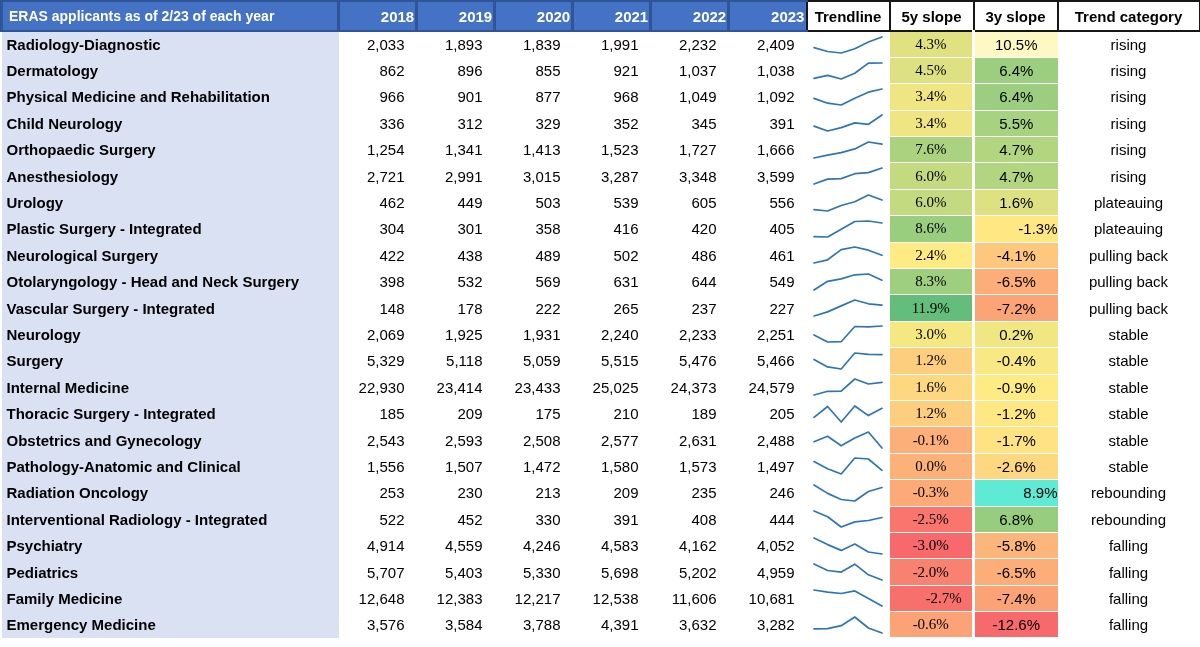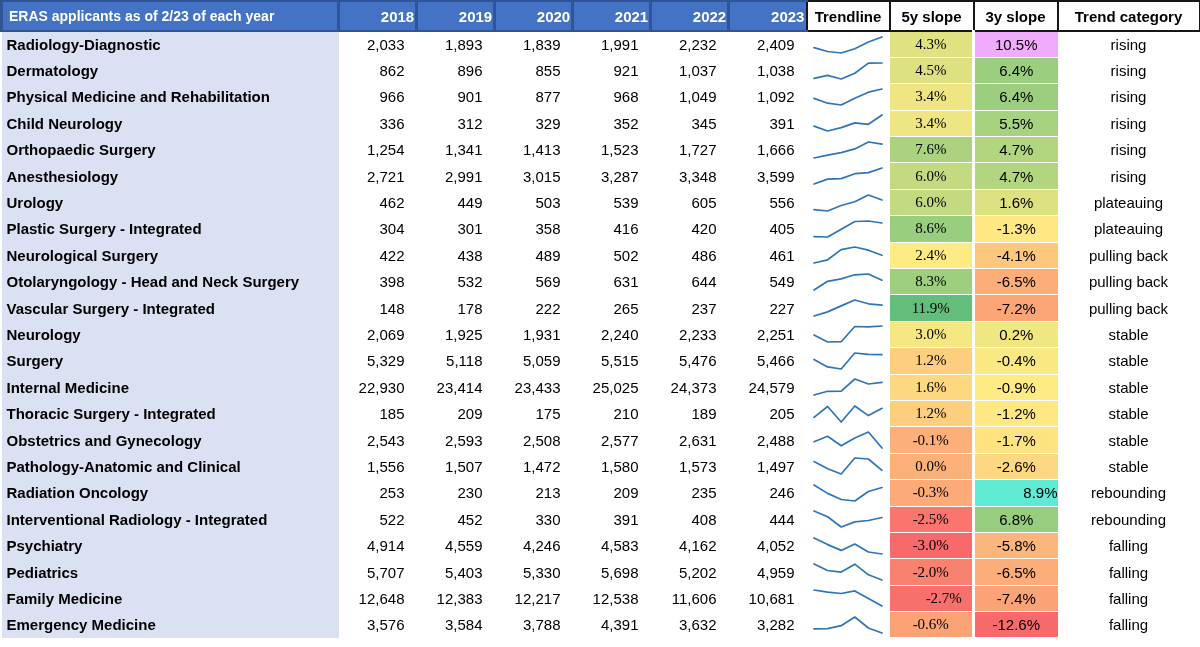--- a/index.html
+++ b/index.html
@@ -62,21 +62,21 @@
         <td class="num">1,839</td>
         <td class="num">1,991</td>
         <td class="num">2,232</td>
         <td class="num">2,409</td>
         <td class="trend">
           <svg width="76" height="24" viewBox="0 0 76 24">
             <polyline points="4.0,14.6 17.6,18.5 31.2,20.0 44.8,15.7 58.4,9.0 72.0,4.0" fill="none" stroke="#2E75B6" stroke-width="1.7" stroke-linecap="round" stroke-linejoin="round"></polyline>
           </svg>
         </td>
         <td class="slope s5" style="background: rgb(224, 226, 130);">4.3%</td>
-        <td class="slope s3" style="background: #f0abfc;">10.5%</td>
+        <td class="slope s3" style="background: #fef9c3;">10.5%</td>
         <td class="cat">rising</td>
       </tr>
       <tr>
         <td class="name">Dermatology</td>
         <td class="num">862</td>
         <td class="num">896</td>
         <td class="num">855</td>
         <td class="num">921</td>
         <td class="num">1,037</td>
         <td class="num">1,038</td>
@@ -181,21 +181,21 @@
         <td class="num">358</td>
         <td class="num">416</td>
         <td class="num">420</td>
         <td class="num">405</td>
         <td class="trend">
           <svg width="76" height="24" viewBox="0 0 76 24">
             <polyline points="4.0,19.6 17.6,20.0 31.2,12.3 44.8,4.5 58.4,4.0 72.0,6.0" fill="none" stroke="#2E75B6" stroke-width="1.7" stroke-linecap="round" stroke-linejoin="round"></polyline>
           </svg>
         </td>
         <td class="slope s5" style="background: rgb(153, 206, 126);">8.6%</td>
-        <td class="slope s3" style="background: rgb(255, 231, 131);">-1.3%</td>
+        <td class="slope s3" style="background: rgb(255, 231, 131); text-align: right;">-1.3%</td>
         <td class="cat">plateauing</td>
       </tr>
       <tr>
         <td class="name">Neurological Surgery</td>
         <td class="num">422</td>
         <td class="num">438</td>
         <td class="num">489</td>
         <td class="num">502</td>
         <td class="num">486</td>
         <td class="num">461</td>

